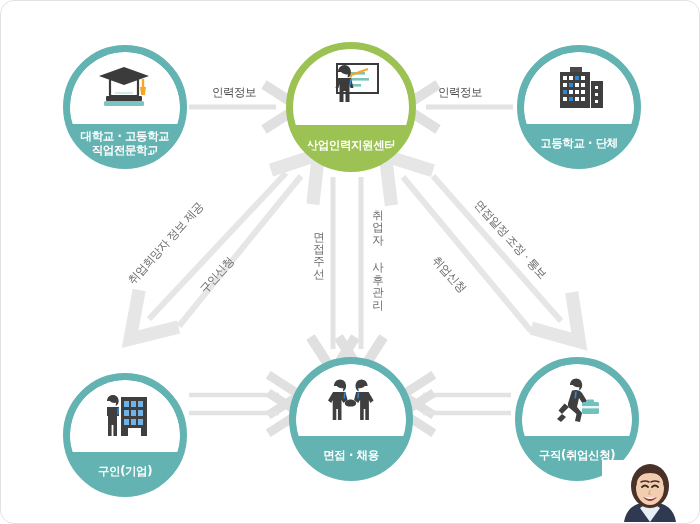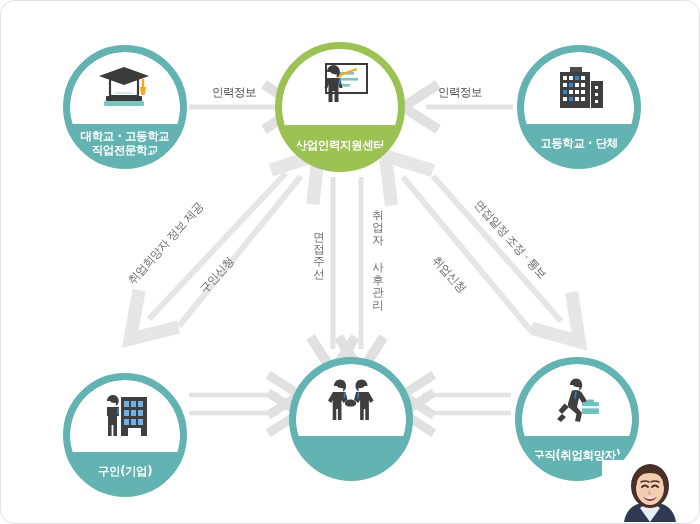--- a/index.html
+++ b/index.html
@@ -178,21 +178,21 @@
         <rect x="19" y="27" width="18" height="2" fill="#cfeceb"></rect>
         <path d="M28 2 L53 11 L28 20 L3 11 Z" fill="#3b3b3b"></path>
         <path d="M47 14 L47 22" stroke="#f5a623" stroke-width="2.4"></path>
         <path d="M44 22 h6 l-1.2 8 h-3.6 Z" fill="#f5a623"></path>
       </svg>
     </div>
     <div class="node-label">대학교 · 고등학교
 직업전문학교</div>
   </div>
 
-  <div class="node center" style="left:274px; top:41px;">
+  <div class="node center" style="left:285px; top:41px;">
     <div class="node-inner">
       <svg width="60" height="52" viewBox="0 0 60 52">
         <rect x="16" y="3" width="41" height="29" fill="#ffffff" stroke="#3b3b3b" stroke-width="2"></rect>
         <rect x="24" y="11" width="20" height="2.6" fill="#7bc4c2"></rect>
         <rect x="24" y="17" width="24" height="2.6" fill="#7bc4c2"></rect>
         <rect x="24" y="23" width="16" height="2.6" fill="#7bc4c2"></rect>
         <path d="M30 14 L47 8" stroke="#f5a623" stroke-width="2"></path>
         <circle cx="29.5" cy="15" r="1.8" fill="#f5a623"></circle>
         <path d="M17 11 c0-4 3-7 6.5-7 c3.6 0 6.4 3 6.4 7 c0 3-1.6 5-3.4 5.6 l.4 -3.6 c-2.4 .6 -6 -0.4 -6.6 -2 Z" fill="#3b3b3b"></path>
         <path d="M17 17 h13 l2.5 10 h-3 l-1 -4 v18 h-4 v-11 h-2 v11 h-4 v-18 l-1 4 h-3 Z" fill="#3b3b3b"></path>
@@ -267,36 +267,37 @@
       <svg width="58" height="48" viewBox="0 0 58 48">
         <path d="M12 10 c0-3.6 2.7-6.4 6.2-6.4 c3.3 0 5.9 2.8 5.9 6.4 c0 2.8-1.5 4.7-3.2 5.4 l.4-3.4 c-2.3 .6-5.6-.4-6.3-2 Z" fill="#3f3f3f"></path>
         <path d="M11 16 h12.5 l2 8 l-4 3 l-2 -3 v20 h-3.6 v-11 h-1.6 v11 h-3.6 v-20 l-1.4 3 l-3.3 -2.6 Z" fill="#3f3f3f"></path>
         <path d="M45.6 10 c0-3.6-2.7-6.4-6.2-6.4 c-3.3 0-5.9 2.8-5.9 6.4 c0 2.8 1.5 4.7 3.2 5.4 l-.4-3.4 c2.3 .6 5.6-.4 6.3-2 Z" fill="#3f3f3f"></path>
         <path d="M46.6 16 h-12.5 l-2 8 l4 3 l2 -3 v20 h3.6 v-11 h1.6 v11 h3.6 v-20 l1.4 3 l3.3 -2.6 Z" fill="#3f3f3f"></path>
         <path d="M22 16.4 l1.6 0 l-0.6 6 l-1.5 0 Z" fill="#2f86d6"></path>
         <path d="M35.6 16.4 l1.6 0 l-0.6 6 l-1.5 0 Z" fill="#2f86d6"></path>
         <path d="M24 25 c2.5 -2 6.5 -2 9 0 c1.6 1.3 1.6 3.4 0 4.4 c-2.5 1.6 -6.5 1.6 -9 0 c-1.6 -1.1 -1.6 -3.1 0 -4.4 Z" fill="#3f3f3f"></path>
       </svg>
     </div>
+    <div class="node-label">면접 · 채용</div>
   </div>
 
   <div class="node" style="left:514px; top:356px;">
     <div class="node-inner">
       <svg width="58" height="48" viewBox="0 0 58 48">
         <path d="M22 9 c0-3.6 2.8-6.4 6.3-6.4 c3.3 0 5.9 2.8 5.9 6.4 c0 2.8-1.5 4.7-3.2 5.4 l.4-3.4 c-2.3 .6-5.7-.4-6.4-2 Z" fill="#3f3f3f"></path>
         <path d="M24 14.6 c4 -1.2 8 -0.6 10 2.4 l5 8 l-4 3 l-4 -6 l-2 9 l5 6 l-2 9 l-5 -1 l1.5 -7 l-7 -6 c-1.5 -1.4 -1.8 -3.2 -1.4 -5 Z" fill="#3f3f3f"></path>
         <path d="M21 31 l-7 7 l-3.5 -3.5 l6 -7 Z" fill="#3f3f3f"></path>
         <path d="M14 38 l-5 5 l4 3 l5 -5 Z" fill="#3f3f3f"></path>
         <path d="M27 15.5 l1.8 0 l-0.8 7 l-1.6 0 Z" fill="#2f86d6"></path>
         <rect x="34" y="26" width="17" height="12" rx="1.6" fill="#6fc2be"></rect>
         <rect x="39" y="23.6" width="7" height="3" rx="1" fill="#6fc2be"></rect>
         <rect x="34" y="30" width="17" height="2.4" fill="#e9f6f5"></rect>
       </svg>
     </div>
-    <div class="node-label">구직(취업희망자)</div>
+    <div class="node-label">구직(취업신청)</div>
   </div>
 
   <div class="arrow-label" style="left:211px; top:84px;">인력정보</div>
 
   <div class="arrow-label" style="left:437px; top:84px;">인력정보</div>
 
   <div class="arrow-label diag" style="left:112px; top:235px; transform: rotate(-48deg); transform-origin: center;">취업희망자 정보 제공</div>
 
   <div class="arrow-label diag" style="left:194px; top:267px; transform: rotate(-48deg); transform-origin: center;">구인신청</div>
 

